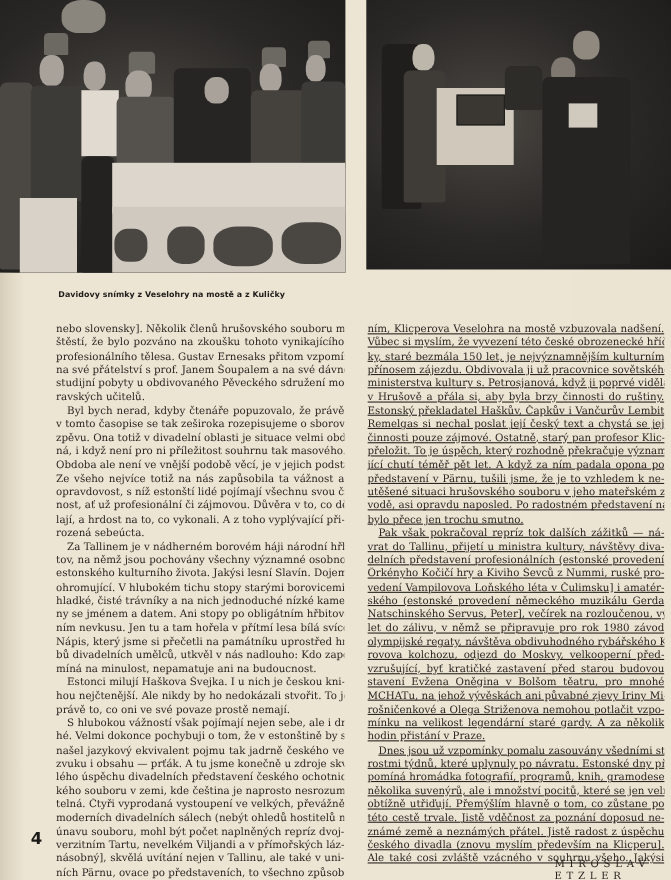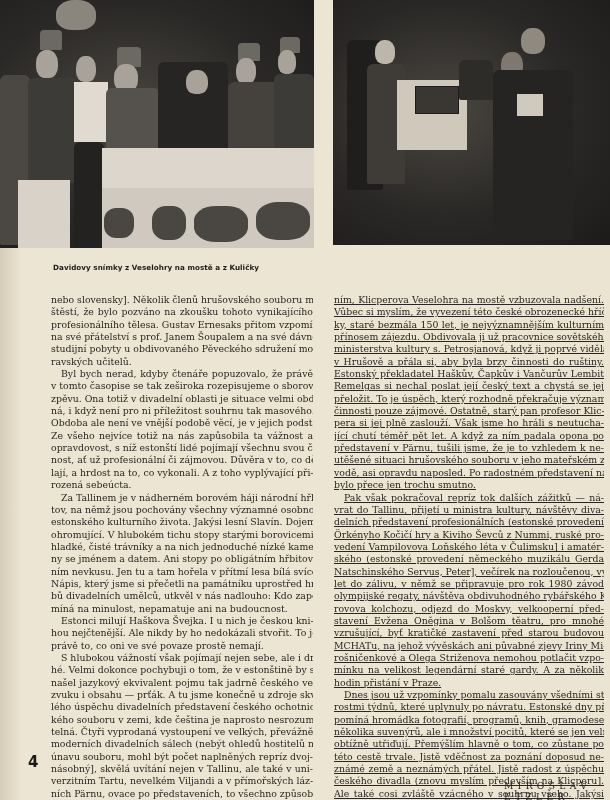--- a/index.html
+++ b/index.html
@@ -150,53 +150,52 @@
       <span class="line last">právě to, co oni ve své povaze prostě nemají.</span>
       <span class="line indent">S hlubokou vážností však pojímají nejen sebe, ale i dru-</span>
       <span class="line">hé. Velmi dokonce pochybuji o tom, že v estonštině by se</span>
       <span class="line">našel jazykový ekvivalent pojmu tak jadrně českého ve</span>
       <span class="line">zvuku i obsahu — prťák. A tu jsme konečně u zdroje skvě-</span>
       <span class="line">lého úspěchu divadelních představení českého ochotnic-</span>
       <span class="line">kého souboru v zemi, kde čeština je naprosto nesrozumi-</span>
       <span class="line">telná. Čtyři vyprodaná vystoupení ve velkých, převážně</span>
       <span class="line">moderních divadelních sálech (nebýt ohledů hostitelů na</span>
       <span class="line">únavu souboru, mohl být počet naplněných repríz dvoj-</span>
+      <span class="line">verzitním Tartu, nevelkém Viljandi a v přímořských láz-</span>
       <span class="line">násobný], skvělá uvítání nejen v Tallinu, ale také v uni-</span>
-      <span class="line">verzitním Tartu, nevelkém Viljandi a v přímořských láz-</span>
       <span class="line">ních Pärnu, ovace po představeních, to všechno způsobo-</span>
     </div>
   <div class="col col-right" id="col-right">
       <span class="line">ním, Klicperova Veselohra na mostě vzbuzovala nadšení.</span>
       <span class="line">Vůbec si myslím, že vyvezení této české obrozenecké hříč-</span>
       <span class="line">ky, staré bezmála 150 let, je nejvýznamnějším kulturním</span>
       <span class="line">přínosem zájezdu. Obdivovala ji už pracovnice sovětského</span>
       <span class="line">ministerstva kultury s. Petrosjanová, když ji poprvé viděla</span>
       <span class="line">v Hrušově a přála si, aby byla brzy činnosti do ruštiny.</span>
       <span class="line">Estonský překladatel Haškův, Čapkův i Vančurův Lembit</span>
       <span class="line">Remelgas si nechal poslat její český text a chystá se jej</span>
+      <span class="line">činnosti pouze zájmové. Ostatně, starý pan profesor Klic-</span>
       <span class="line">přeložit. To je úspěch, který rozhodně překračuje význam</span>
-      <span class="line">činnosti pouze zájmové. Ostatně, starý pan profesor Klic-</span>
-      <span class="line">pera si jej plně zaslouží. Však jsme ho hráli s neutucha-</span>
       <span class="line">jící chutí téměř pět let. A když za ním padala opona po</span>
       <span class="line">představení v Pärnu, tušili jsme, že je to vzhledem k ne-</span>
       <span class="line">utěšené situaci hrušovského souboru v jeho mateřském zá-</span>
       <span class="line">vodě, asi opravdu naposled. Po radostném představení nám</span>
       <span class="line last">bylo přece jen trochu smutno.</span>
       <span class="line indent">Pak však pokračoval repríz tok dalších zážitků — ná-</span>
       <span class="line">vrat do Tallinu, přijetí u ministra kultury, návštěvy diva-</span>
       <span class="line">delních představení profesionálních (estonské provedení</span>
       <span class="line">Örkényho Kočičí hry a Kiviho Ševců z Nummi, ruské pro-</span>
       <span class="line">vedení Vampilovova Loňského léta v Čulimsku] i amatér-</span>
       <span class="line">ského (estonské provedení německého muzikálu Gerda</span>
       <span class="line">Natschinského Servus, Peter], večírek na rozloučenou, vý-</span>
       <span class="line">let do zálivu, v němž se připravuje pro rok 1980 závod</span>
       <span class="line">olympijské regaty, návštěva obdivuhodného rybářského Ki-</span>
       <span class="line">rovova kolchozu, odjezd do Moskvy, velkooperní před-</span>
+      <span class="line">vzrušující, byť kratičké zastavení před starou budovou</span>
       <span class="line">stavení Evžena Oněgina v Bolšom těatru, pro mnohé</span>
-      <span class="line">vzrušující, byť kratičké zastavení před starou budovou</span>
       <span class="line">MCHATu, na jehož vývěskách ani půvabné zjevy Iriny Mi-</span>
       <span class="line">rošničenkové a Olega Striženova nemohou potlačit vzpo-</span>
       <span class="line">mínku na velikost legendární staré gardy. A za několik</span>
       <span class="line last">hodin přistání v Praze.</span>
       <span class="line indent">Dnes jsou už vzpomínky pomalu zasouvány všedními sta-</span>
       <span class="line">rostmi týdnů, které uplynuly po návratu. Estonské dny při-</span>
       <span class="line">pomíná hromádka fotografií, programů, knih, gramodesek,</span>
       <span class="line">několika suvenýrů, ale i množství pocitů, které se jen velmi</span>
       <span class="line">obtížně utřiďují. Přemýšlím hlavně o tom, co zůstane po</span>
       <span class="line">této cestě trvale. Jistě vděčnost za poznání doposud ne-</span>

